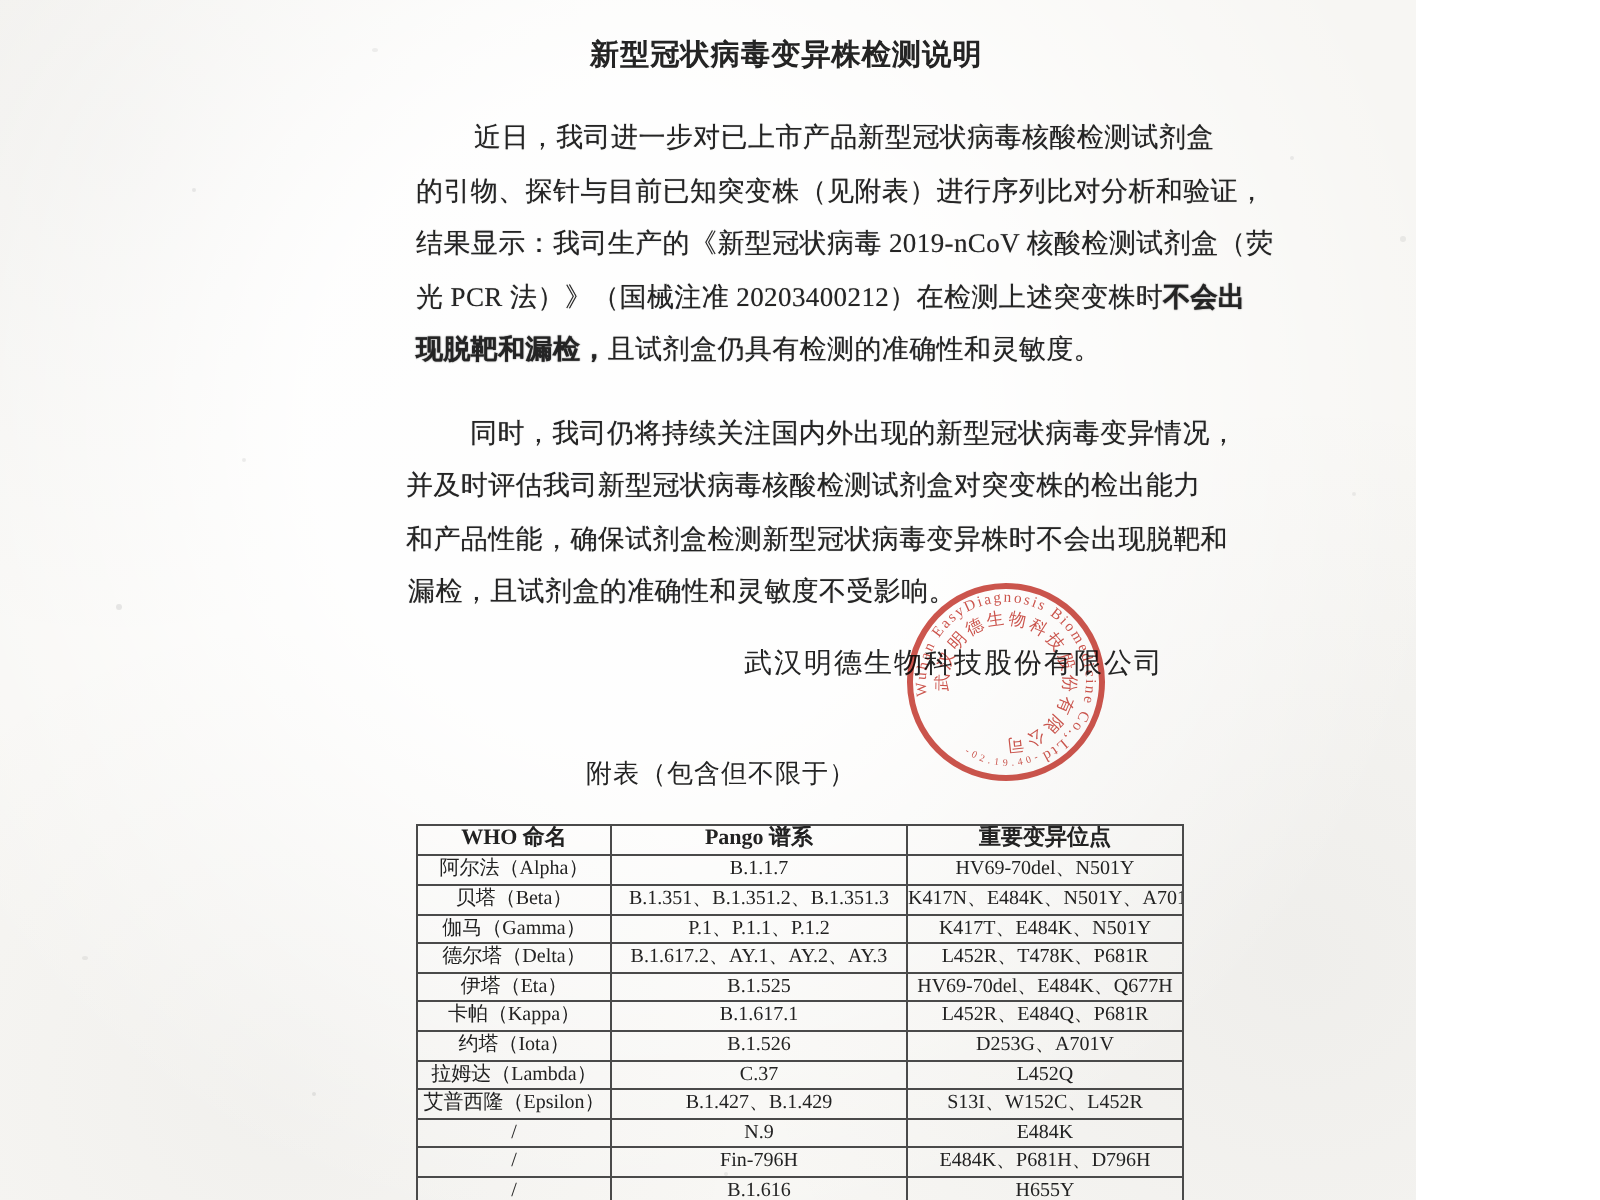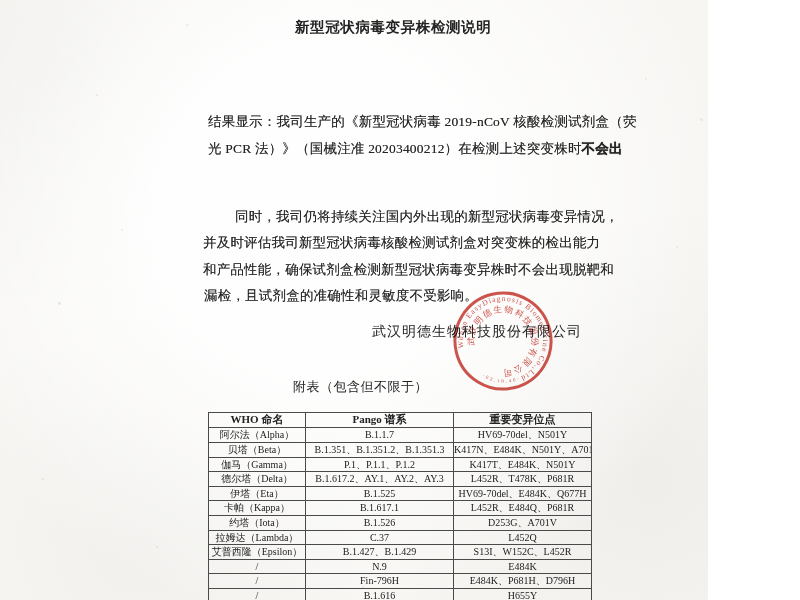--- a/index.html
+++ b/index.html
@@ -46,22 +46,25 @@
     mix-blend-mode:multiply;opacity:0.85;
   }
 </style>
 </head>
 <body>
 
 <div class="page">
 
   <div class="doc-title">新型冠状病毒变异株检测说明</div>
 
+  <div class="line" style="left:237px;top:60px;">近日，我司进一步对已上市产品新型冠状病毒核酸检测试剂盒</div>
+  <div class="line" style="left:208px;top:87px;">的引物、探针与目前已知突变株（见附表）进行序列比对分析和验证，</div>
   <div class="line" style="left:208px;top:113px;font-family:Liberation Serif, serif;">结果显示：我司生产的《新型冠状病毒 2019-nCoV 核酸检测试剂盒（荧</div>
   <div class="line" style="left:208px;top:140px;"><span>光 PCR 法）》（国械注准 20203400212）在检测上述突变株时</span><b>不会出</b></div>
+  <div class="line" style="left:208px;top:166px;"><b>现脱靶和漏检，</b><span>且试剂盒仍具有检测的准确性和灵敏度。</span></div>
 
   <div class="line" style="left:235px;top:208px;">同时，我司仍将持续关注国内外出现的新型冠状病毒变异情况，</div>
   <div class="line" style="left:203px;top:234px;">并及时评估我司新型冠状病毒核酸检测试剂盒对突变株的检出能力</div>
   <div class="line" style="left:203px;top:261px;">和产品性能，确保试剂盒检测新型冠状病毒变异株时不会出现脱靶和</div>
   <div class="line" style="left:204px;top:287px;">漏检，且试剂盒的准确性和灵敏度不受影响。</div>
 
   <div class="company-line">武汉明德生物科技股份有限公司</div>
 
   <div class="table-caption">附表（包含但不限于）</div>
 

